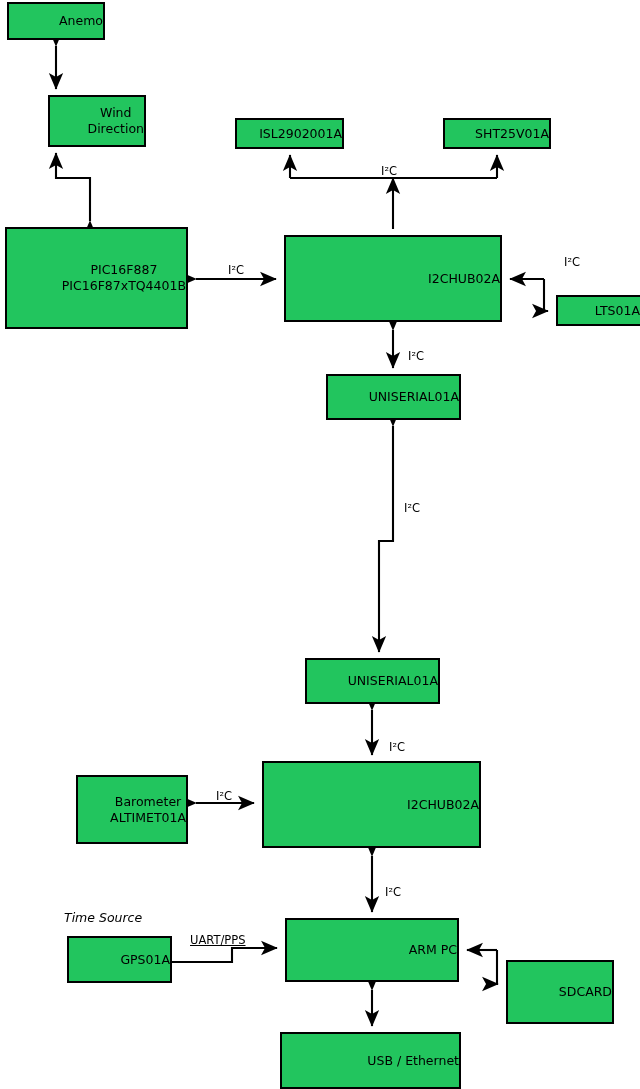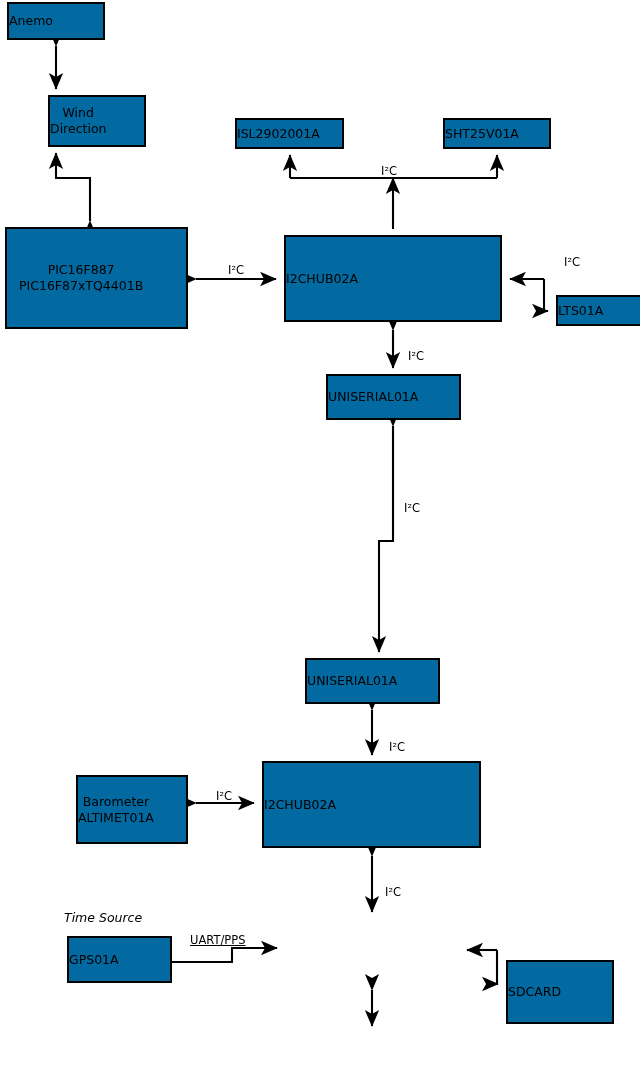--- a/index.html
+++ b/index.html
@@ -20,24 +20,24 @@
     left: 0;
     top: 0;
     width: 640px;
     height: 1089px;
     pointer-events: none;
   }
   .node {
     position: absolute;
     box-sizing: border-box;
     border: 2px solid #000000;
-    background: #0369a1;
+    background: #22c55e;
     display: flex;
     align-items: center;
-    justify-content: flex-start;
+    justify-content: flex-end;
     text-align: center;
     color: #000000;
     font-size: 12.5px;
     line-height: 1.28;
     font-family: "DejaVu Sans", sans-serif;
     white-space: pre-line;
   }
   .node-label {
     display: block;
     white-space: pre-line;
@@ -149,25 +149,31 @@
 
   <div class="node" style="left:76px;  top:775px; width:112px; height:69px;">
     <span class="node-label">Barometer
 ALTIMET01A</span>
   </div>
 
   <div class="node" style="left:67px;  top:936px; width:105px; height:47px;">
     <span class="node-label">GPS01A</span>
   </div>
 
+  <div class="node" style="left:285px; top:918px; width:174px; height:64px;">
+    <span class="node-label">ARM PC</span>
+  </div>
 
   <div class="node" style="left:506px; top:960px; width:108px; height:64px;">
     <span class="node-label">SDCARD</span>
   </div>
 
+  <div class="node" style="left:280px; top:1032px; width:181px; height:57px;">
+    <span class="node-label">USB / Ethernet</span>
+  </div>
 
   <span class="edge-label" style="left:381px; top:152px;">I²C</span>
 
   <span class="edge-label" style="left:228px; top:251px;">I²C</span>
 
   <span class="edge-label" style="left:564px; top:243px;">I²C</span>
 
   <span class="edge-label" style="left:408px; top:337px;">I²C</span>
 
   <span class="edge-label" style="left:404px; top:489px;">I²C</span>

